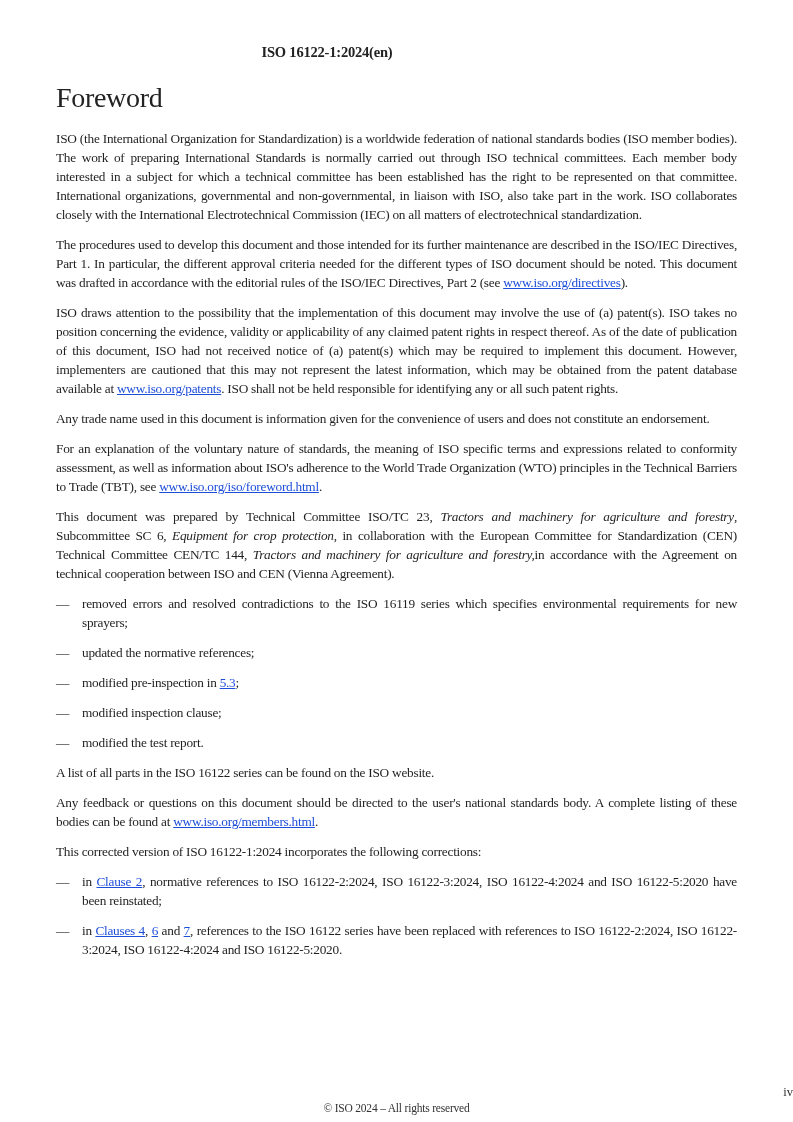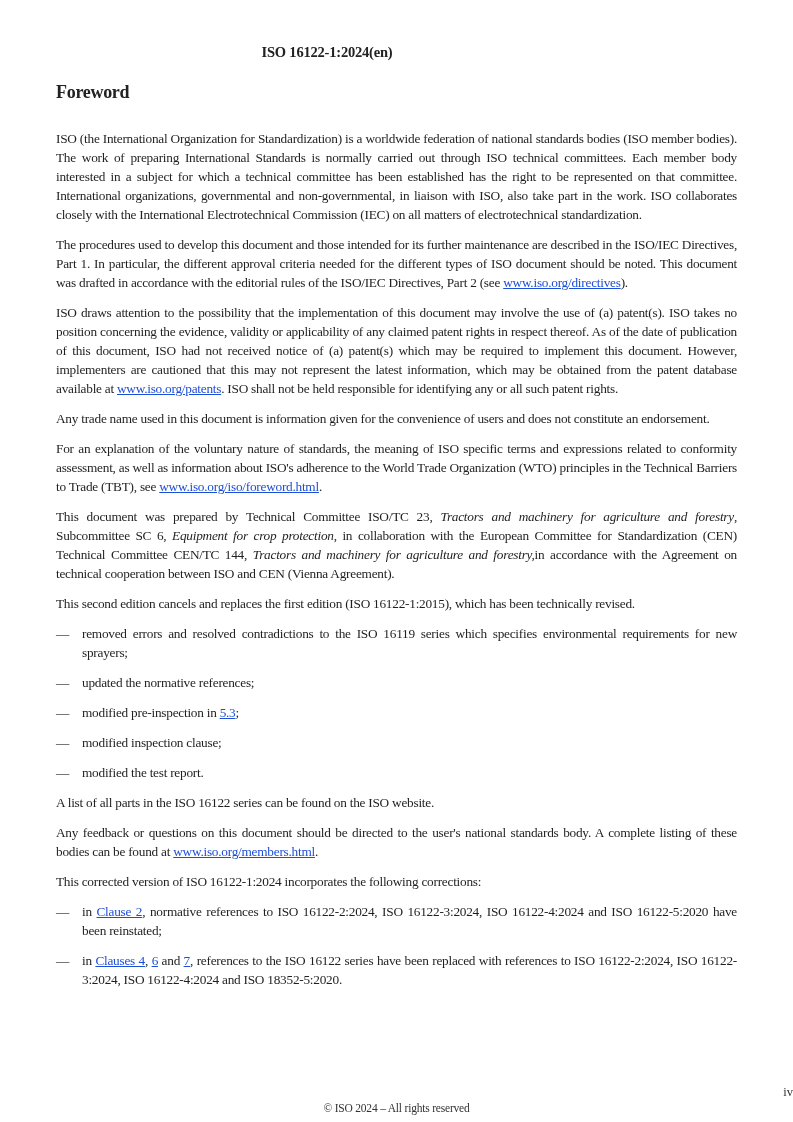--- a/index.html
+++ b/index.html
@@ -23,22 +23,22 @@
       text-align: center;
       font-weight: bold;
       font-size: 14.5px;
       letter-spacing: -0.2px;
       color: #222;
     }
     .title {
       position: absolute;
       left: 56px;
       top: 82px;
-      font-size: 18px;
-      font-weight: bold;
+      font-size: 28px;
+      font-weight: normal;
       color: #222;
       letter-spacing: -0.3px;
       margin: 0;
     }
     .body {
       position: absolute;
       left: 56px;
       top: 129px;
       width: 681px;
       font-size: 13.3px;
@@ -111,39 +111,38 @@
   <p>Any trade name used in this document is information given for the convenience of users and does not constitute an endorsement.</p>
 
   <p>
     <span>For an explanation of the voluntary nature of standards, the meaning of ISO specific terms and expressions related to conformity assessment, as well as information about ISO's adherence to the World Trade Organization (WTO) principles in the Technical Barriers to Trade (TBT), see </span><a class="link">www.iso.org/iso/foreword.html</a><span>.</span>
   </p>
 
   <p>
     <span>This document was prepared by Technical Committee ISO/TC 23, </span><i>Tractors and machinery for agriculture and forestry</i><span>, Subcommittee SC 6, </span><i>Equipment for crop protection</i><span>, in collaboration with the European Committee for Standardization (CEN) Technical Committee CEN/TC 144, </span><i>Tractors and machinery for agriculture and forestry,</i><span>in accordance with the Agreement on technical cooperation between ISO and CEN (Vienna Agreement).</span>
   </p>
 
-  <p>This second edition cancels and replaces the first edition (ISO 16122-1:2015), which has been technically revised.</p>
 
 
   <ul class="dash-list">
     <li><span class="dash">—</span><span>removed errors and resolved contradictions to the ISO 16119 series which specifies environmental requirements for new sprayers;</span></li>
     <li><span class="dash">—</span><span>updated the normative references;</span></li>
     <li><span class="dash">—</span><span>modified pre-inspection in </span><a class="link">5.3</a><span>;</span></li>
     <li><span class="dash">—</span><span>modified inspection clause;</span></li>
     <li style="margin-bottom:0"><span class="dash">—</span><span>modified the test report.</span></li>
   </ul>
 
   <p style="margin-top:11px">A list of all parts in the ISO 16122 series can be found on the ISO website.</p>
 
   <p>
     <span>Any feedback or questions on this document should be directed to the user's national standards body. A complete listing of these bodies can be found at </span><a class="link">www.iso.org/members.html</a><span>.</span>
   </p>
 
   <p>This corrected version of ISO 16122-1:2024 incorporates the following corrections:</p>
 
   <ul class="dash-list">
     <li><span class="dash">—</span><span>in </span><a class="link">Clause 2</a><span>, normative references to ISO 16122-2:2024, ISO 16122-3:2024, ISO 16122-4:2024 and ISO 16122-5:2020 have been reinstated;</span></li>
-    <li><span class="dash">—</span><span>in </span><a class="link">Clauses 4</a><span>, </span><a class="link">6</a><span> and </span><a class="link">7</a><span>, references to the ISO 16122 series have been replaced with references to ISO 16122-2:2024, ISO 16122-3:2024, ISO 16122-4:2024 and ISO 18352-5:2020.</span></li>
+    <li><span class="dash">—</span><span>in </span><a class="link">Clauses 4</a><span>, </span><a class="link">6</a><span> and </span><a class="link">7</a><span>, references to the ISO 16122 series have been replaced with references to ISO 16122-2:2024, ISO 16122-3:2024, ISO 16122-4:2024 and ISO 16122-5:2020.</span></li>
   </ul>
 </div>
 
 <div class="footer">© ISO 2024 – All rights reserved</div>
 <div class="page-num">iv</div>
 
 </body></html>

